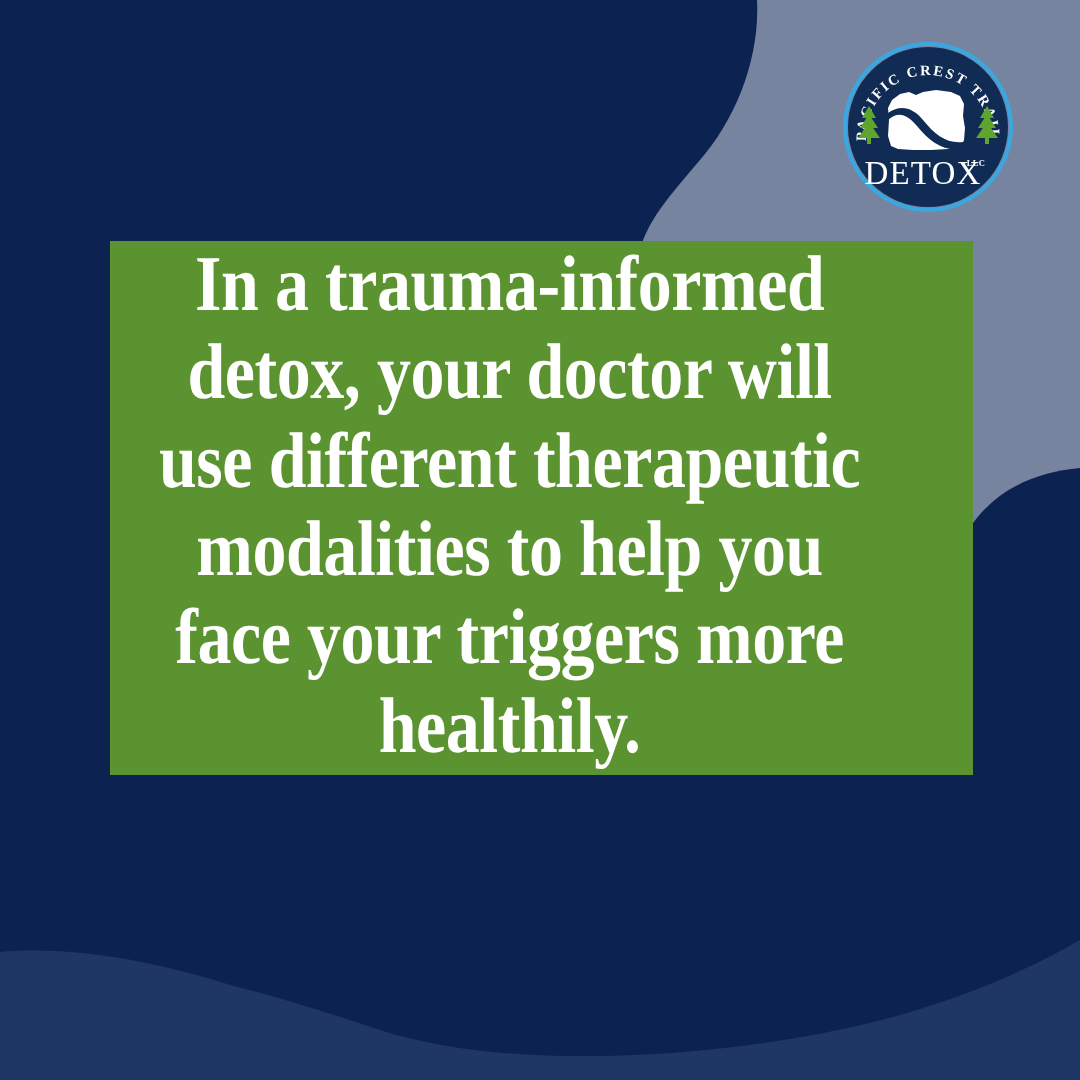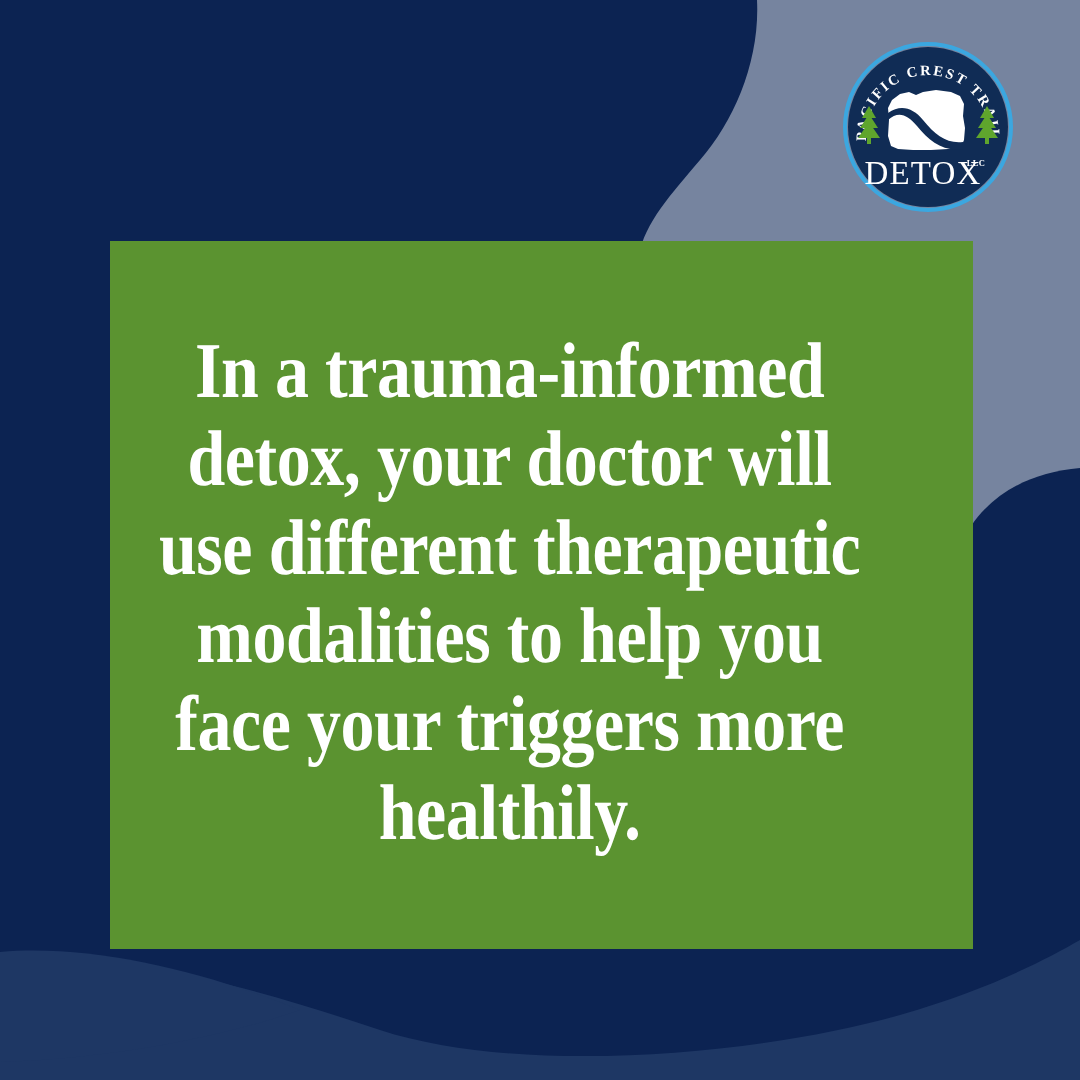--- a/index.html
+++ b/index.html
@@ -17,21 +17,21 @@
   }
   
   #bg-shapes{
     position:absolute; inset:0;
     width:1080px; height:1080px;
   }
   
   #quote-panel{
     position:absolute;
     left:110px; top:241px;
-    width:863px; height:708px;
+    width:863px; height:534px;
     background:#5B9330;
     display:flex;
     align-items:center;
     justify-content:center;
     padding:18px 30px 22px 30px;
     z-index:5;
   }
   #quote-text{
     color:#FFFFFF;
     font-family:"Liberation Serif", serif;

